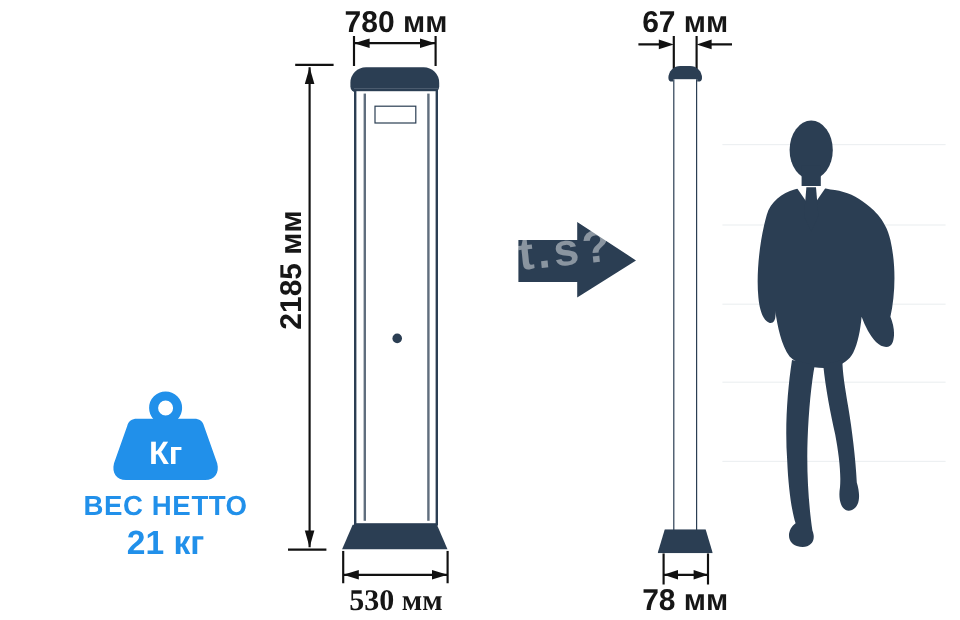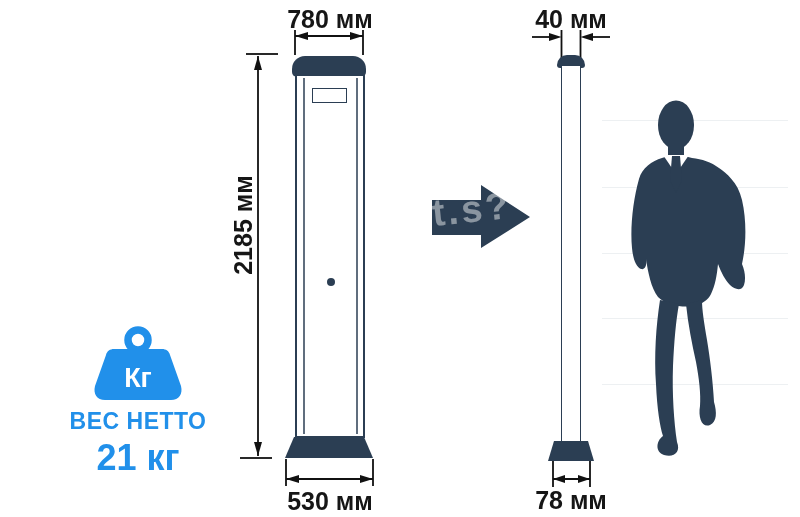--- a/index.html
+++ b/index.html
@@ -21,21 +21,21 @@
   .cap{position:absolute;background:var(--navy);border-radius:13px 13px 5px 5px;}
   .pillar-body{position:absolute;background:#fff;border:2px solid var(--navy);}
   .inner-line{position:absolute;width:1.5px;background:rgba(43,62,83,.75);}
   .display{position:absolute;background:#fff;border:1.5px solid var(--navy);}
   .dot{position:absolute;width:8px;height:8px;border-radius:50%;background:var(--navy);}
   
   .side-cap{position:absolute;background:var(--navy);border-radius:13px 13px 4px 4px;}
   .side-column{position:absolute;background:#fff;border-left:1.5px solid var(--navy);border-right:1.5px solid var(--navy);}
   
   .weight-title{position:absolute;font-weight:bold;font-size:23px;color:var(--blue);text-align:center;letter-spacing:.5px;}
-  .weight-value{position:absolute;font-weight:bold;font-size:36px;color:var(--blue);text-align:center;}
+  .weight-value{position:absolute;font-weight:bold;font-size:28px;color:var(--blue);text-align:center;}
   
   .gridline{position:absolute;height:1px;background:var(--grid);}
   
   .watermark{position:absolute;color:rgba(255,255,255,.45);font-weight:bold;font-size:38px;transform:rotate(-6deg);letter-spacing:3px;pointer-events:none;}
 </style>
 </head>
 <body>
 
 <div class="stage">
 
@@ -86,31 +86,31 @@
       <polygon points="9,0 79,0 88,21 0,21" fill="#2b3e53"></polygon>
     </svg>
 
     <svg class="abs" style="left:280px;top:459px;" width="100" height="30" viewBox="0 0 100 30">
       <line class="dline" x1="6" y1="0" x2="6" y2="27"></line>
       <line class="dline" x1="93" y1="0" x2="93" y2="27"></line>
       <line class="dline" x1="6" y1="20" x2="93" y2="20"></line>
       <polygon class="dhead" points="6,20 19,16 19,24"></polygon>
       <polygon class="dhead" points="93,20 80,16 80,24"></polygon>
     </svg>
-    <div class="dim-label" style="left:270px;top:487px;width:120px;">530 мм</div>
+    <div class="dim-label" style="left:270px;top:487px;width:120px;font-family:Liberation Serif, serif;">530 мм</div>
   </div>
 
   <svg class="abs" style="left:430px;top:183px;" width="102" height="67" viewBox="0 0 102 67">
     <path d="M2 17 H51 V2 L100 34 L51 65 V52 H2 Z" fill="#2b3e53"></path>
   </svg>
   <div class="watermark" style="left:432px;top:188px;">t.s?</div>
 
   <div>
 
-    <div class="dim-label" style="left:521px;top:5px;width:100px;">40 мм</div>
+    <div class="dim-label" style="left:521px;top:5px;width:100px;">67 мм</div>
 
     <svg class="abs" style="left:527px;top:28px;" width="88" height="32" viewBox="0 0 88 32">
       <line class="dline" x1="34.5" y1="2" x2="34.5" y2="30"></line>
       <line class="dline" x1="53.5" y1="2" x2="53.5" y2="30"></line>
       <line class="dline" x1="5" y1="9" x2="24" y2="9"></line>
       <polygon class="dhead" points="34.5,9 22,5 22,13"></polygon>
       <line class="dline" x1="83" y1="9" x2="64" y2="9"></line>
       <polygon class="dhead" points="53.5,9 66,5 66,13"></polygon>
     </svg>
 

